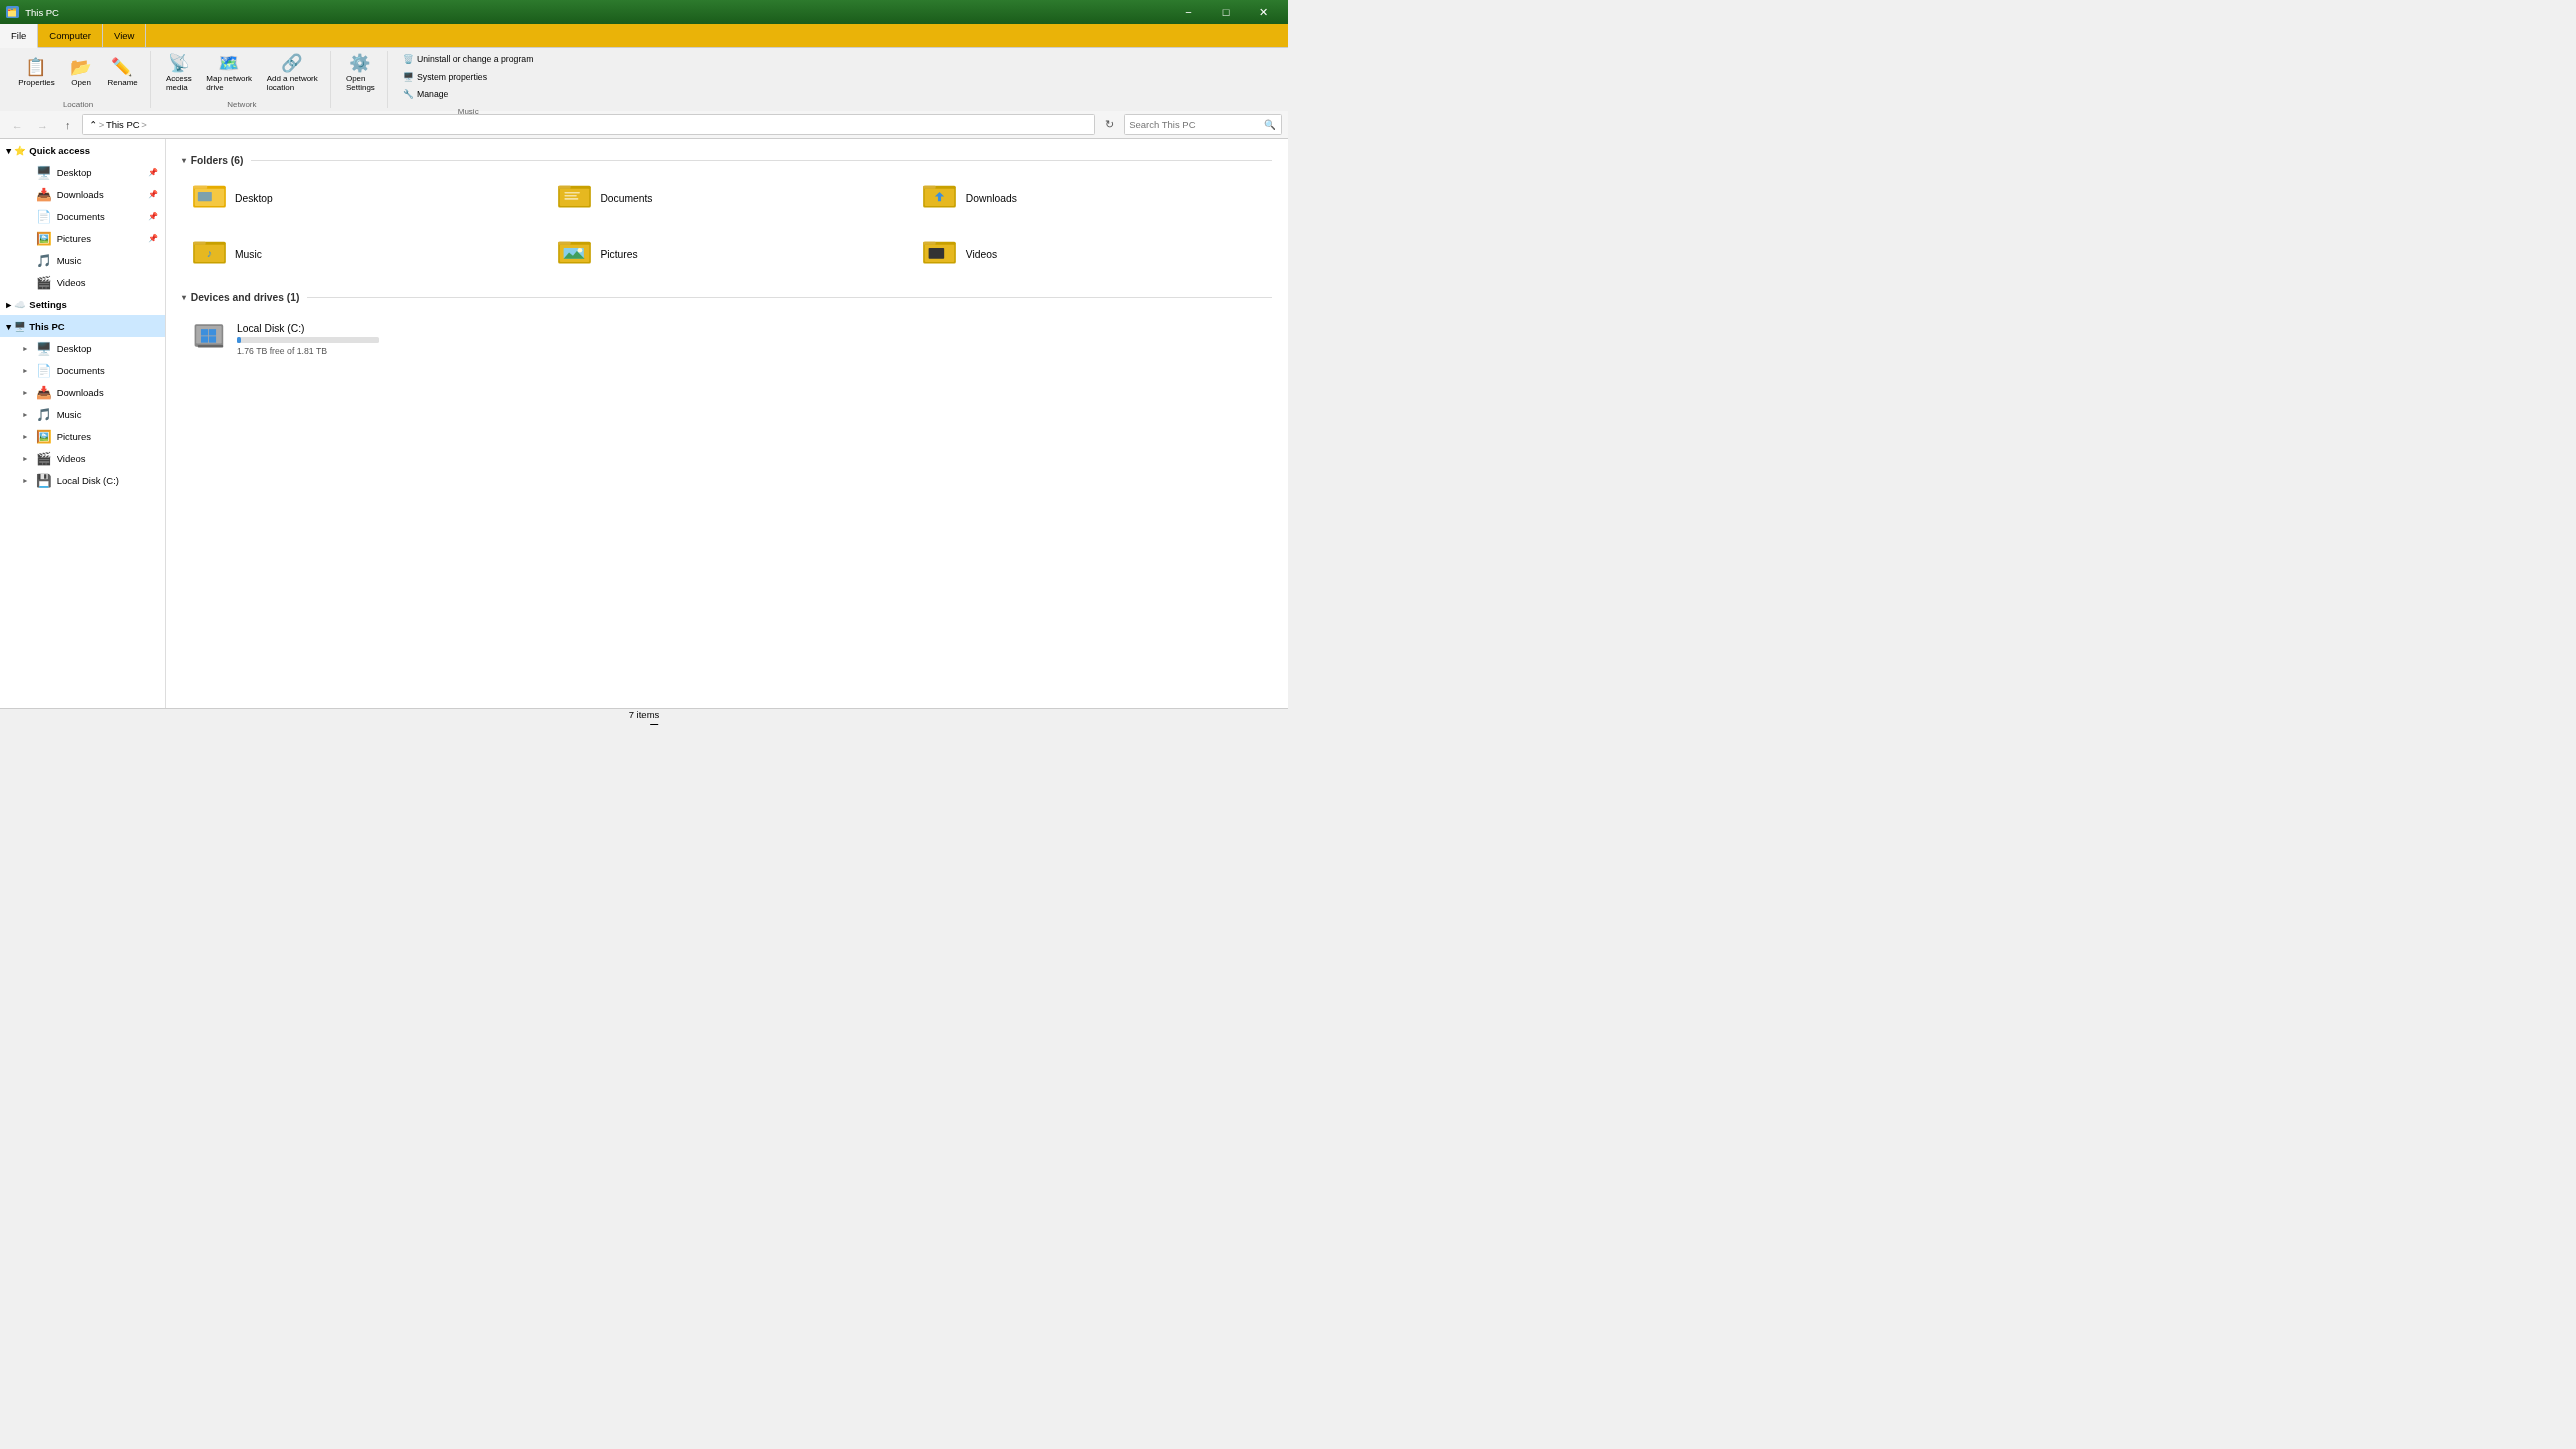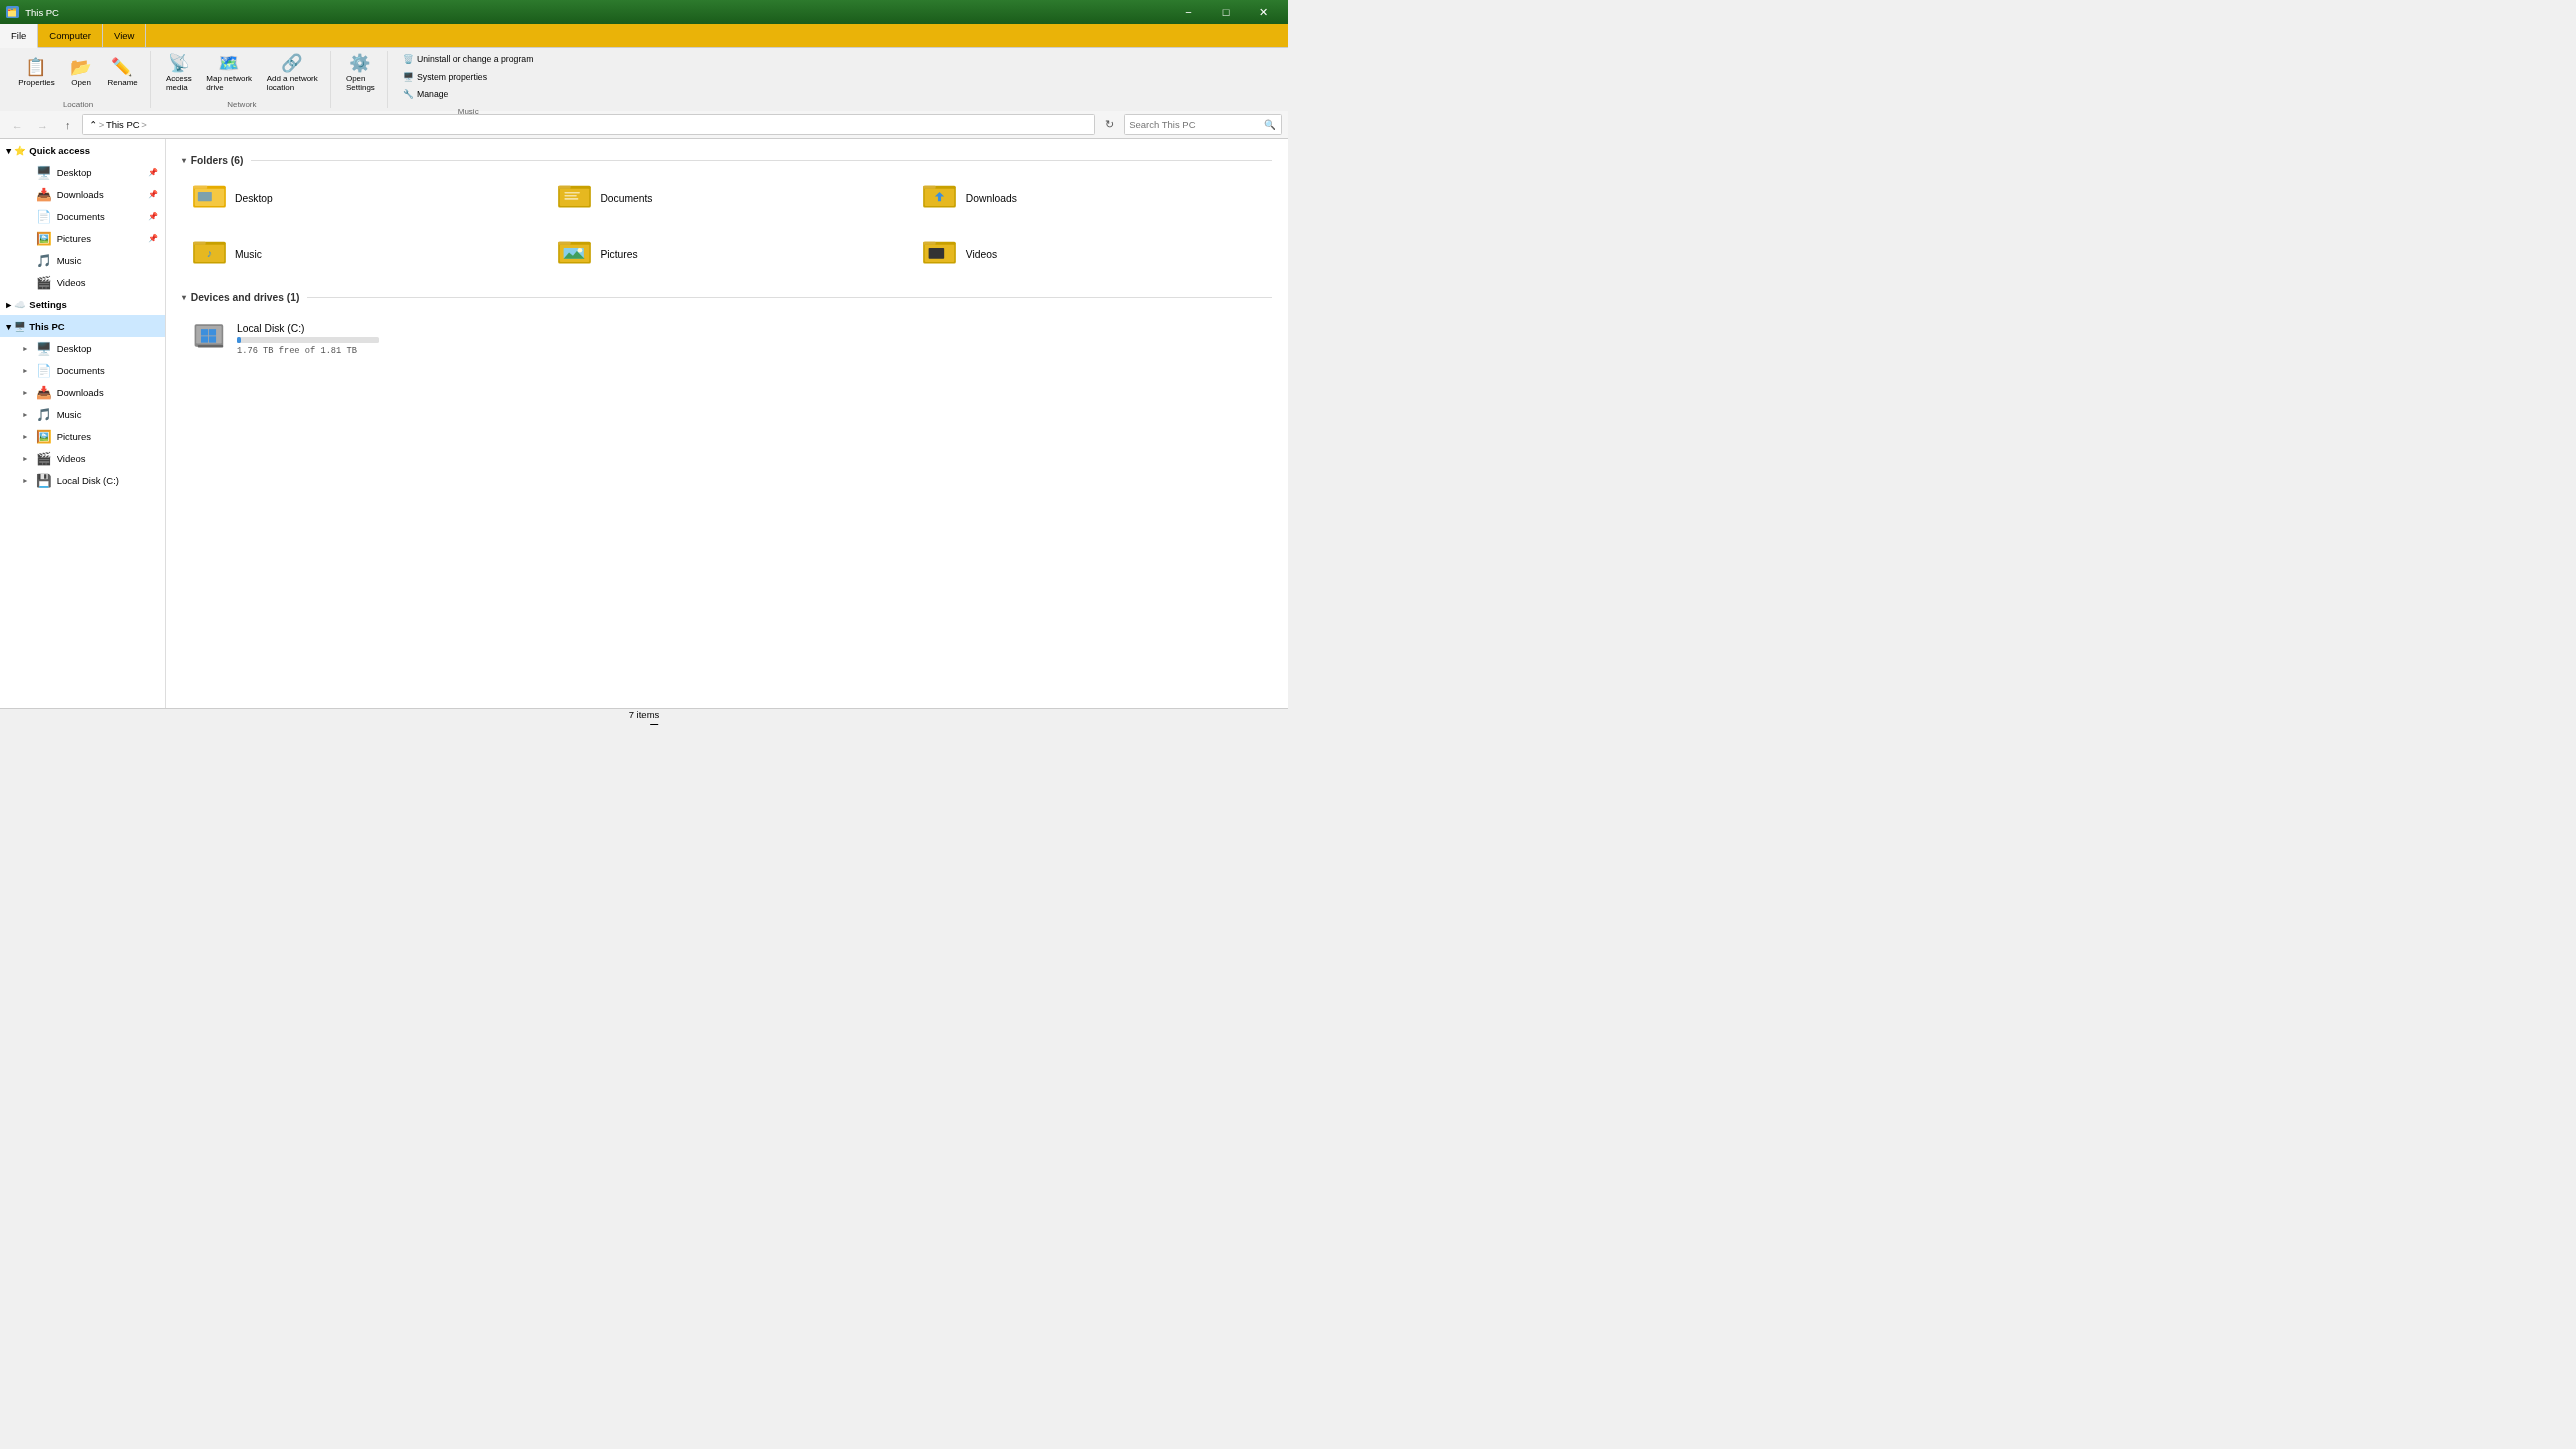--- a/index.html
+++ b/index.html
@@ -237,21 +237,21 @@
       cursor: pointer;
       gap: 9.5px;
       min-height: 51px;
       max-width: 253px;
     }
     .drive-icon { font-size: 28px; flex-shrink: 0; }
     .drive-info { display: flex; flex-direction: column; gap: 3.2px; flex: 1; }
     .drive-name { font-size: 10.3px; }
     .drive-bar-container { height: 6.3px; background: #e0e0e0; border-radius: 1.6px; width: 142px; }
     .drive-bar { height: 100%; background: #3c8fdd; border-radius: 1.6px; }
-    .drive-free { font-size: 8.7px; color: #555; font-family: Liberation Mono, monospace; }
+    .drive-free { font-size: 8.7px; color: #555; }
 
     
     .status-bar {
       height: 17.4px;
       background: #f0f0f0;
       border-top: 0.8px solid #ccc;
       display: flex;
       align-items: center;
       justify-content: space-between;
       padding: 0 8px;

